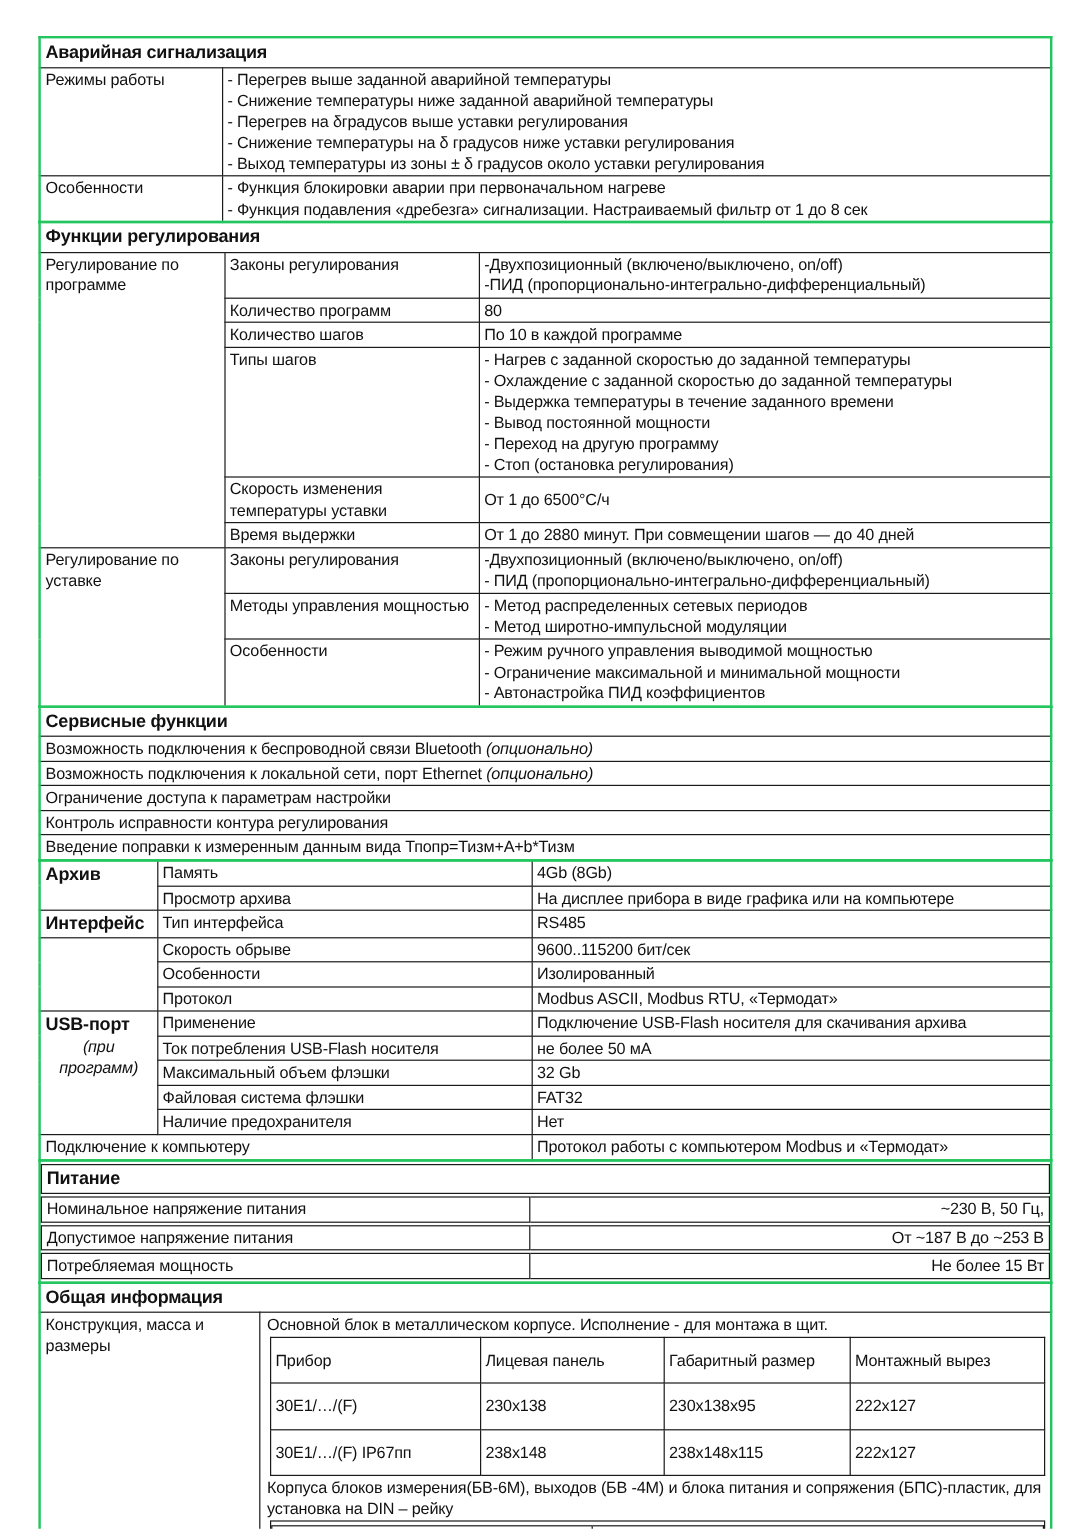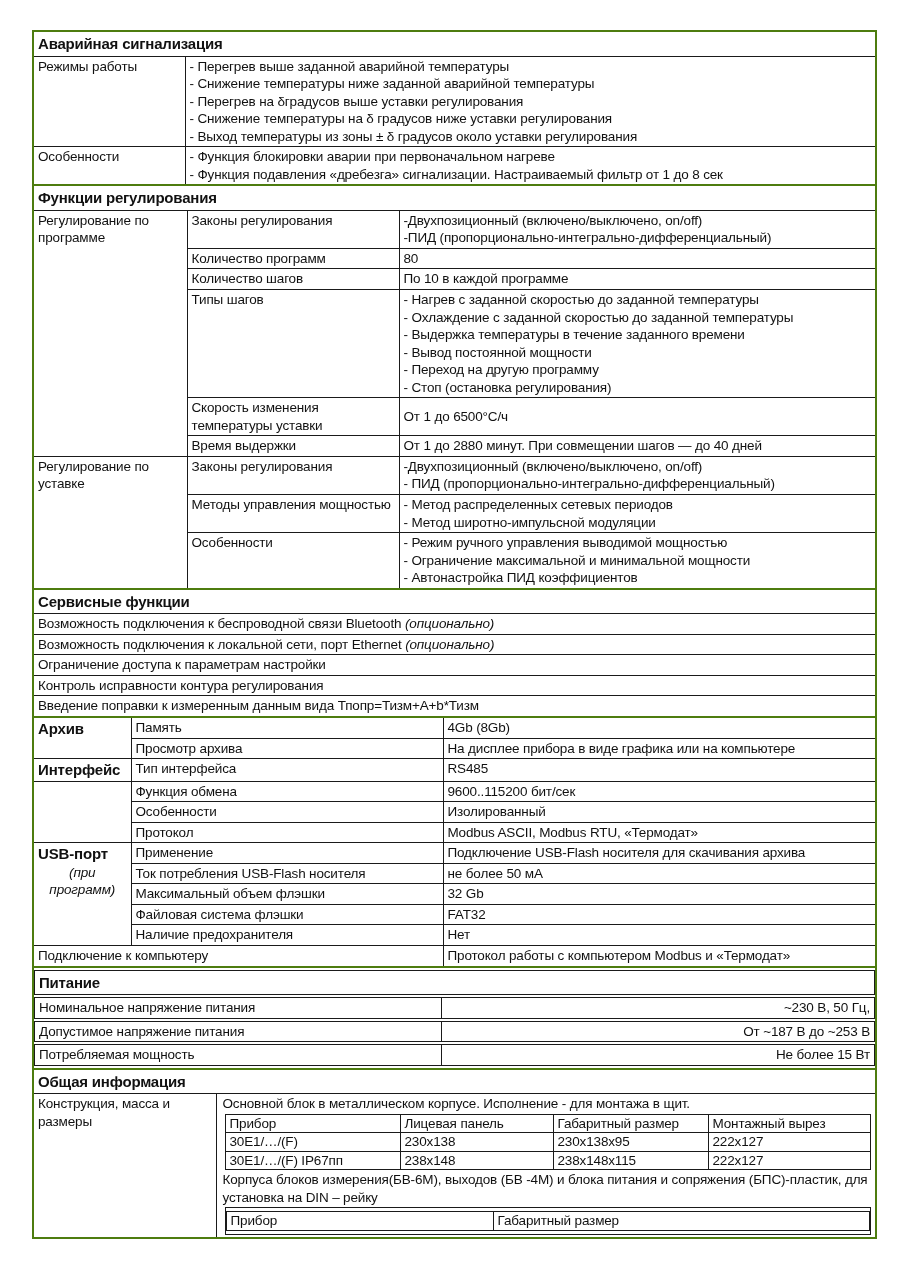--- a/index.html
+++ b/index.html
@@ -4,35 +4,35 @@
 <style>
   html,body{margin:0;padding:0;background:#ffffff;}
   body{
     width:900px;height:1274px;
     font-family:"Liberation Sans",sans-serif;
     font-size:13.5px;line-height:1.3;color:#111;
     letter-spacing:-0.15px;
     -webkit-font-smoothing:antialiased;
   }
   .page{width:845px;margin:30px 0 0 32px;}
-  table{table-layout:fixed;width:845px;border-collapse:collapse;border:2px solid #4d7c0f;margin-top:-2px;}
+  table{table-layout:fixed;width:845px;border-collapse:collapse;border:2px solid #22c55e;margin-top:-2px;}
   table.first{margin-top:0;}
   td{border:1px solid #1a1a1a;padding:1px 4px;vertical-align:top;word-wrap:break-word;}
   .section-title{font-weight:bold;font-size:15px;padding:2px 4px;letter-spacing:-0.2px;}
   .pre{white-space:pre-line;}
   .vm{vertical-align:middle;}
   .big-label{font-weight:bold;font-size:15px;}
   .ital{font-style:italic;text-align:center;}
   
   table.spaced{border-collapse:separate;border-spacing:0 2px;}
   table.spaced td{border:1px solid #1a1a1a;}
   table.spaced td + td{border-left:none;text-align:right;}
   
   table.inner{width:646px;margin:1px 0 1px 2px;border:1px solid #1a1a1a;}
-  table.inner td{padding:0 4px;}
+  table.inner td{padding:10px 4px;}
   table.inner2{border-collapse:separate;border-spacing:0 3px;border:1px solid #1a1a1a;}
   table.inner2 td{border:1px solid #1a1a1a;}
   table.inner2 td + td{border-left:none;}
   .ctr{text-align:left;}
   .content-cell{padding:1px 6px;}
 </style>
 </head>
 <body>
 
 <div class="page">
@@ -165,21 +165,21 @@
       <td>Просмотр архива</td>
       <td>На дисплее прибора в виде графика или на компьютере</td>
     </tr>
     <tr>
       <td class="big-label">Интерфейс</td>
       <td>Тип интерфейса</td>
       <td>RS485</td>
     </tr>
     <tr>
       <td rowspan="3"></td>
-      <td>Функция обмена</td>
+      <td>Скорость обрыве</td>
       <td>9600..115200 бит/сек</td>
     </tr>
     <tr>
       <td>Особенности</td>
       <td>Изолированный</td>
     </tr>
     <tr>
       <td>Протокол</td>
       <td>Modbus ASCII, Modbus RTU, «Термодат»</td>
     </tr>

